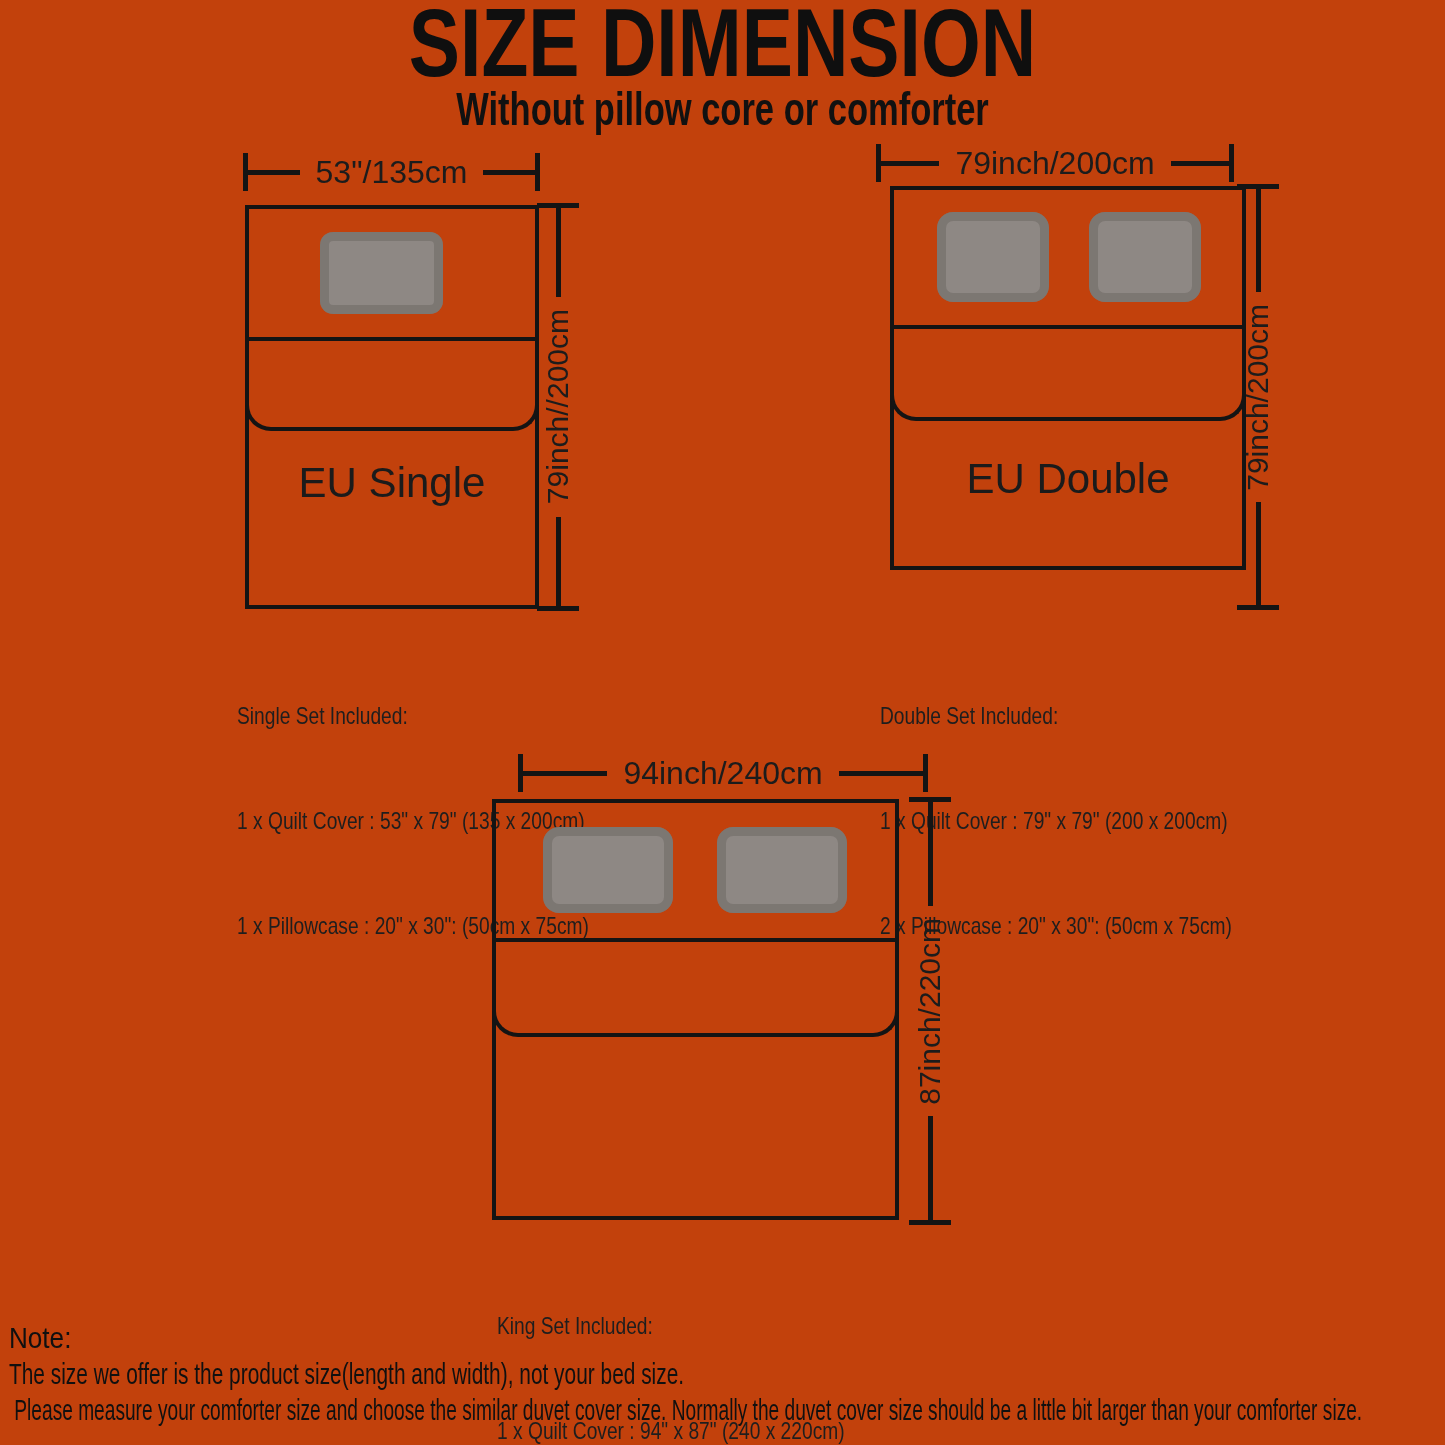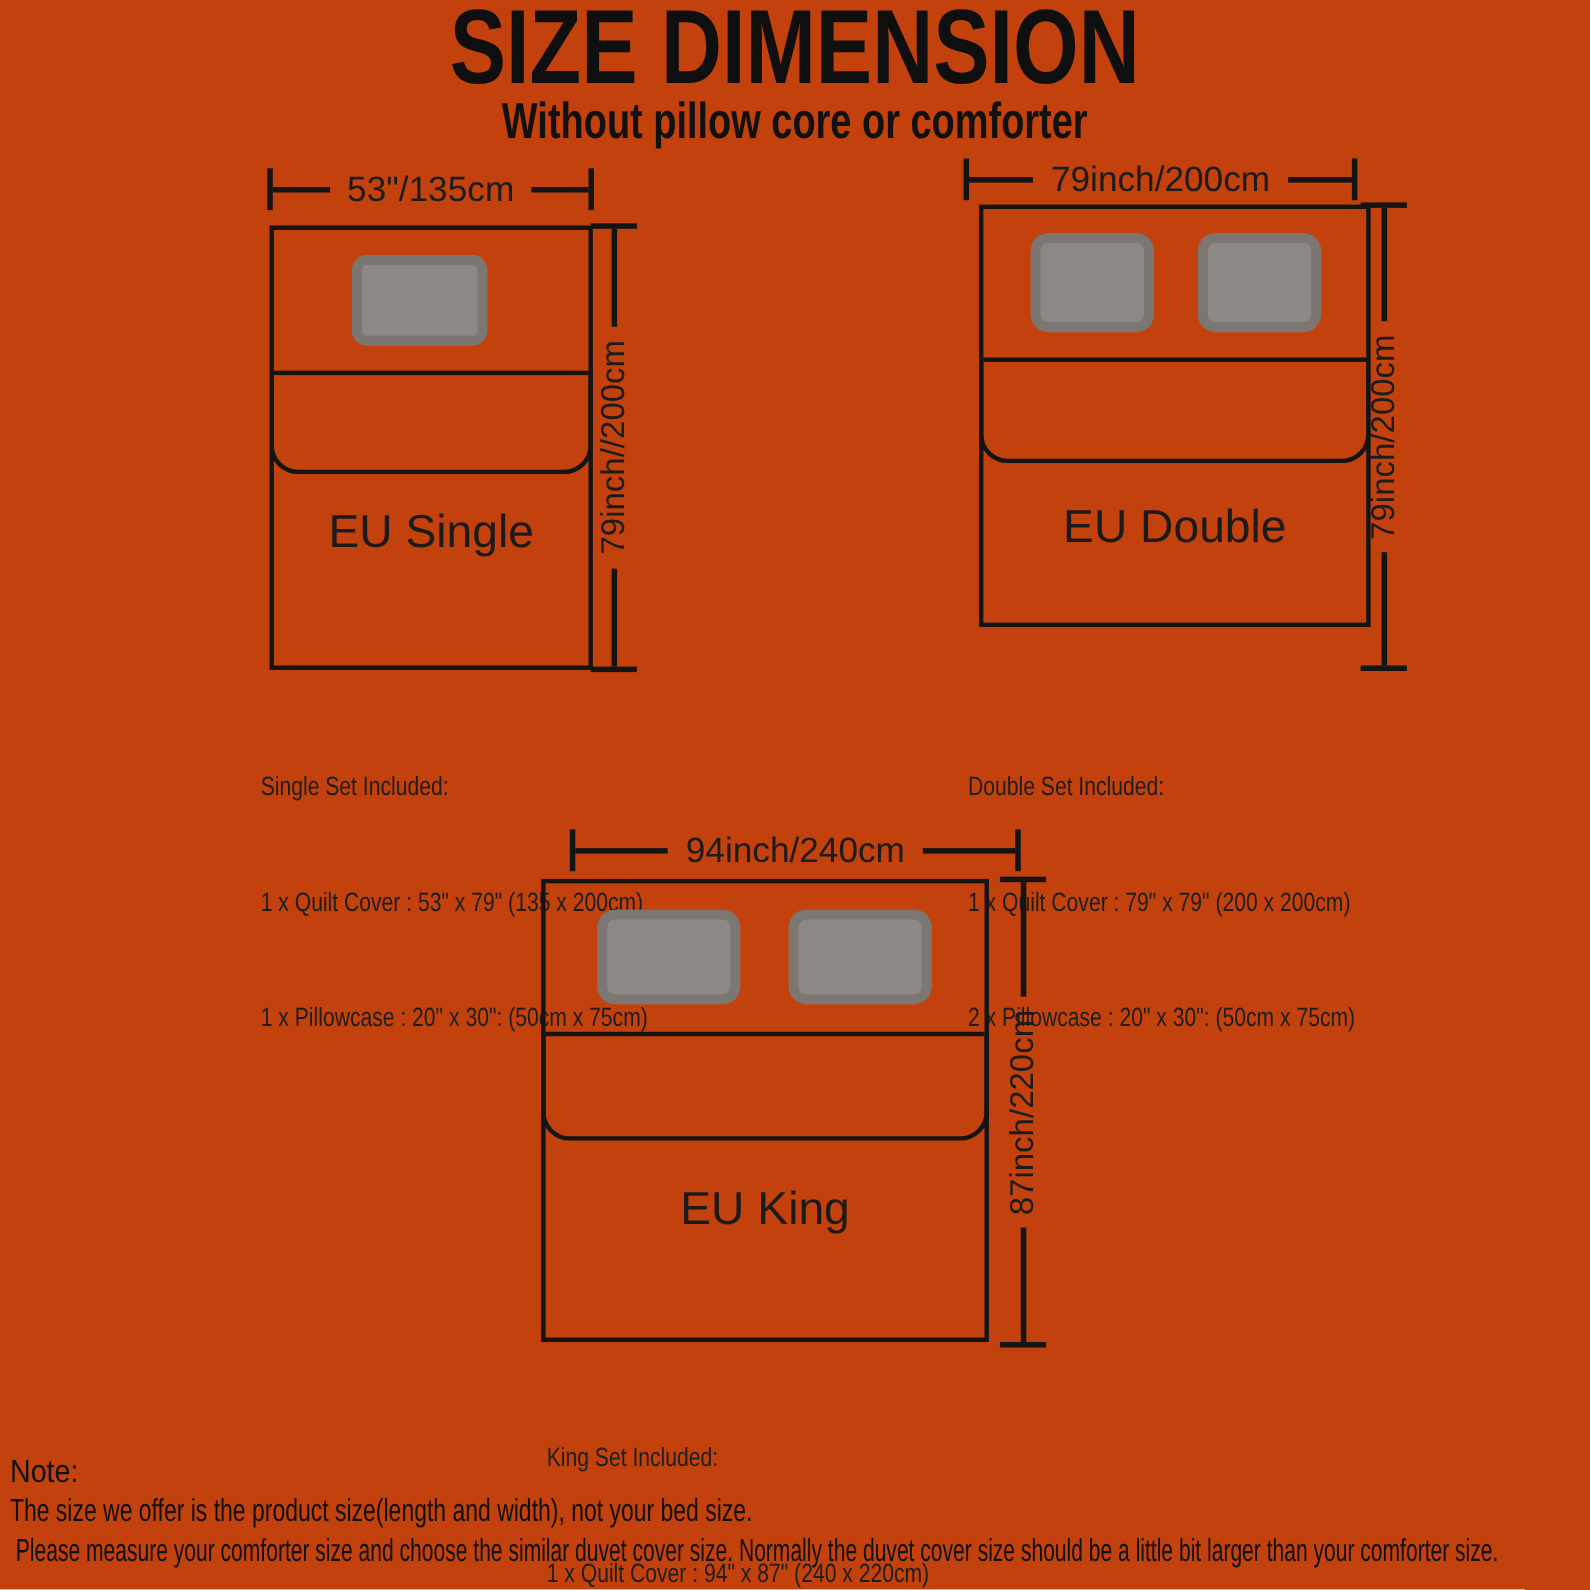--- a/index.html
+++ b/index.html
@@ -159,21 +159,20 @@
       <span class="lbl">94inch/240cm</span>
       <span class="seg"></span>
       <span class="tick"></span>
     </div>
     <div class="bed bed3">
       <div class="pillow-zone">
         <div class="pillow p1"></div>
         <div class="pillow p2"></div>
       </div>
       <div class="flap"></div>
-      <div class="bed-name">EU King</div>
     </div>
     <div class="v-dim vd3">
       <span class="vcap"></span>
       <span class="vseg"></span>
       <span class="vlbl">87inch/220cm</span>
       <span class="vseg"></span>
       <span class="vcap"></span>
     </div>
     <div class="set-text st3">
       <div class="set-heading">King Set Included:</div>

